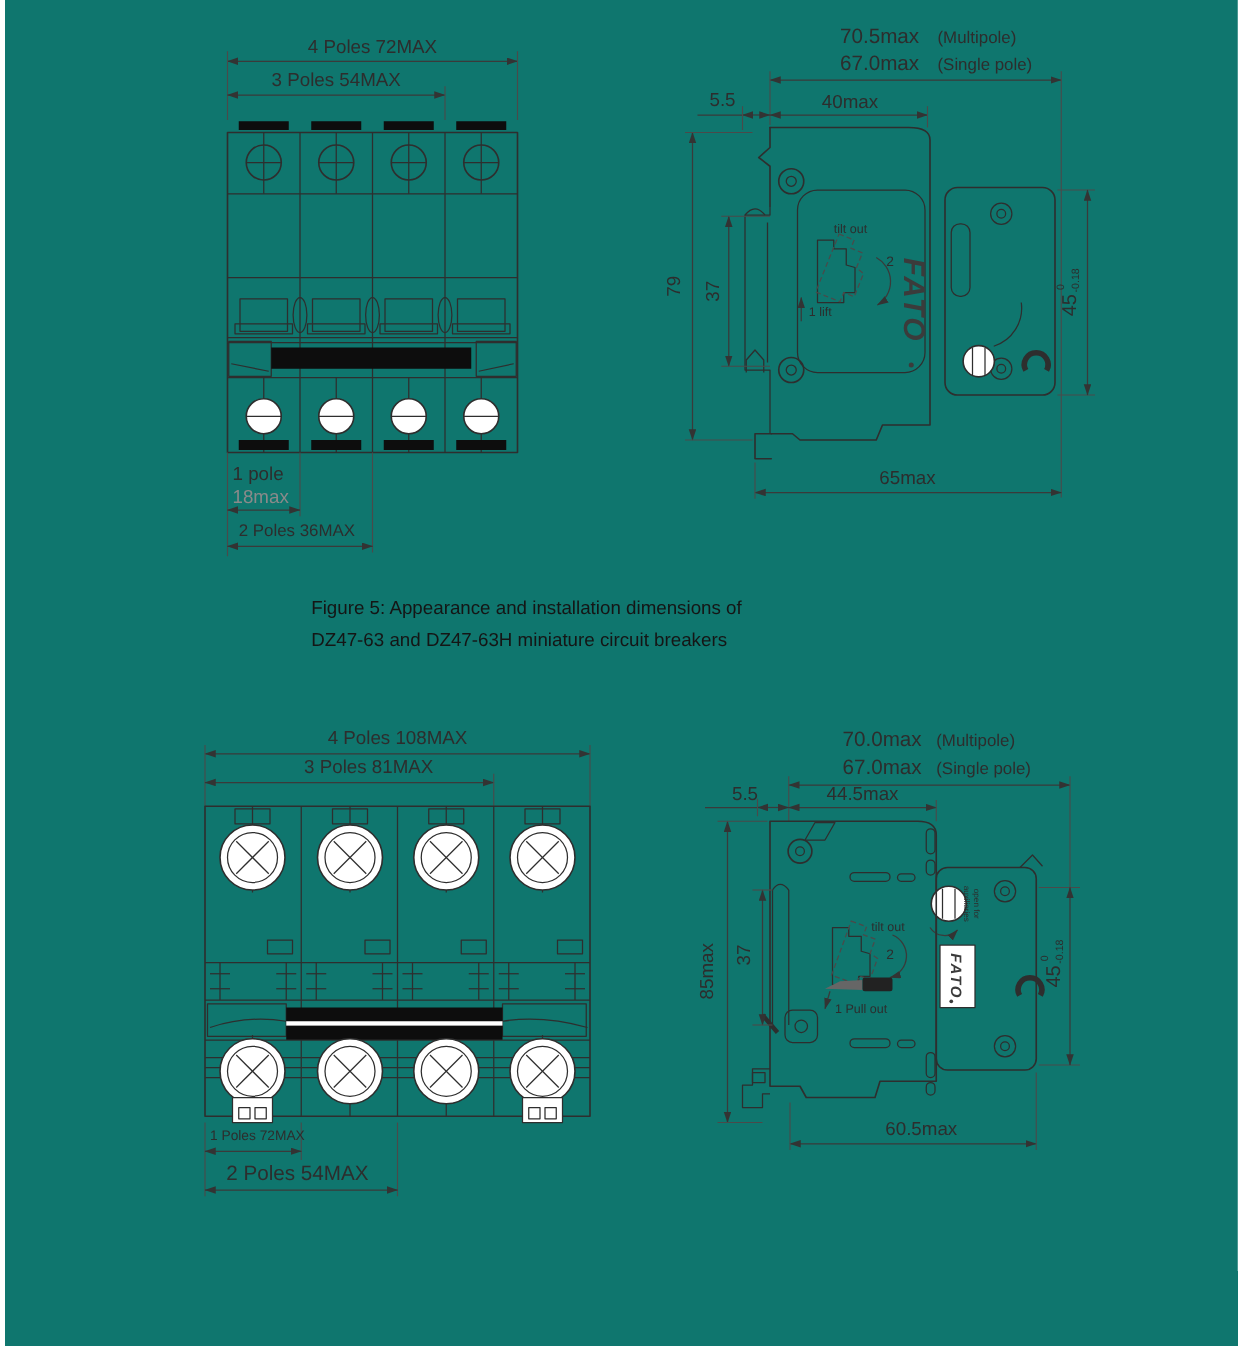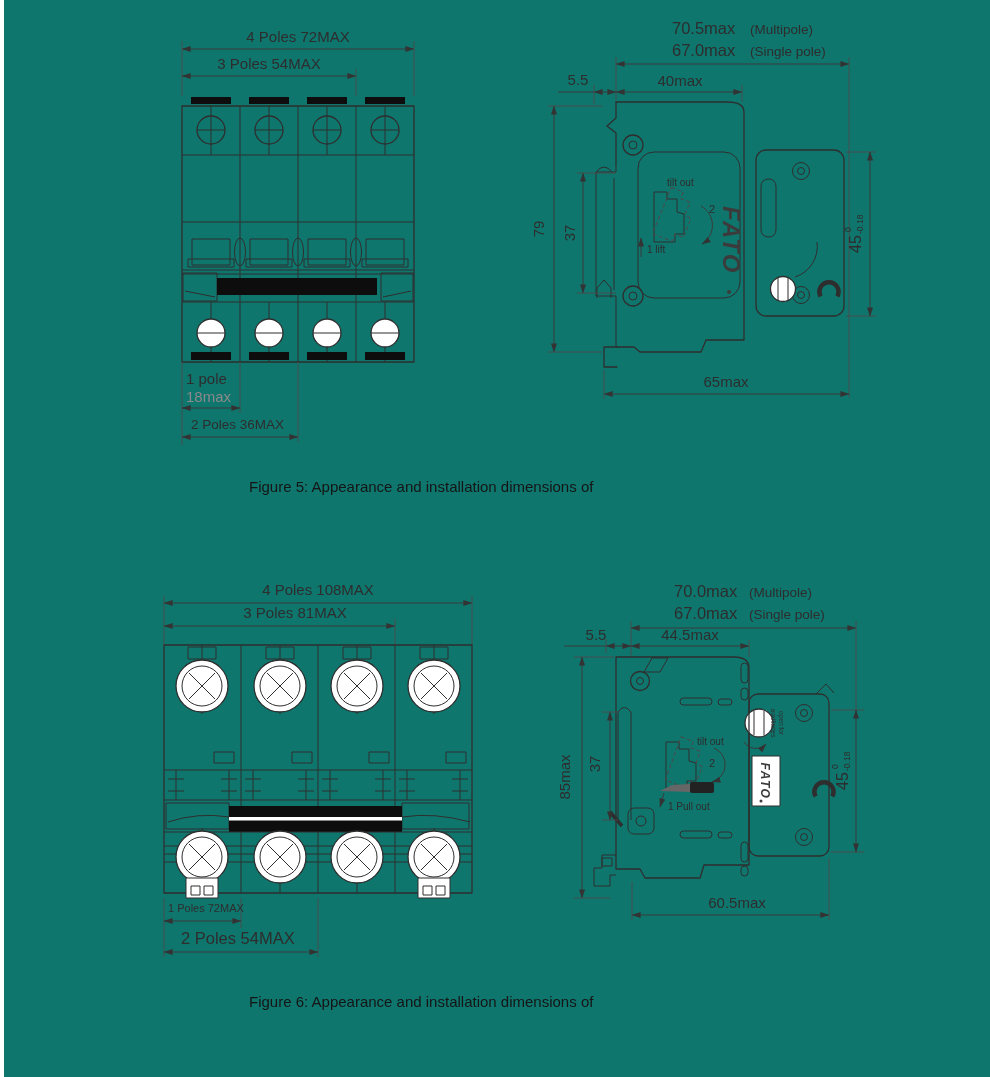--- a/index.html
+++ b/index.html
@@ -244,20 +244,21 @@
     <g>
       <text x="722" y="387" text-anchor="middle" class="t15">65max</text>
       <line x1="600" y1="394" x2="845" y2="394" class="dim" marker-start="url(#arr)" marker-end="url(#arr)"></line>
       <line x1="600" y1="370" x2="600" y2="399" class="ext"></line>
     </g>
   </g>
 </svg>
 
 <div class="caption" style="top:474px">
   <div>Figure 5: Appearance and installation dimensions of</div>
+  <div>DZ47-63 and DZ47-63H miniature circuit breakers</div>
 </div>
 
 <svg width="990" height="440" viewBox="0 560 990 440" style="top:560px">
 
   <g>
     <g>
       <text x="314" y="595" text-anchor="middle" class="t15">4 Poles 108MAX</text>
       <line x1="160" y1="603" x2="468" y2="603" class="dim" marker-start="url(#arr)" marker-end="url(#arr)"></line>
       <line x1="160" y1="596" x2="160" y2="645" class="ext"></line>
       <line x1="468" y1="596" x2="468" y2="645" class="ext"></line>
@@ -524,16 +525,15 @@
     <g>
       <text x="733" y="908" text-anchor="middle" class="t15">60.5max</text>
       <line x1="628" y1="915" x2="825" y2="915" class="dim" marker-start="url(#arr)" marker-end="url(#arr)"></line>
       <line x1="628" y1="882" x2="628" y2="920" class="ext"></line>
       <line x1="825" y1="858" x2="825" y2="920" class="ext"></line>
     </g>
   </g>
 </svg>
 
 <div class="caption" style="top:989px">
-  <div>Figure 6: Appearance and installation dimensions of</div>
 </div>
 
 </div>
 
 </body></html>

